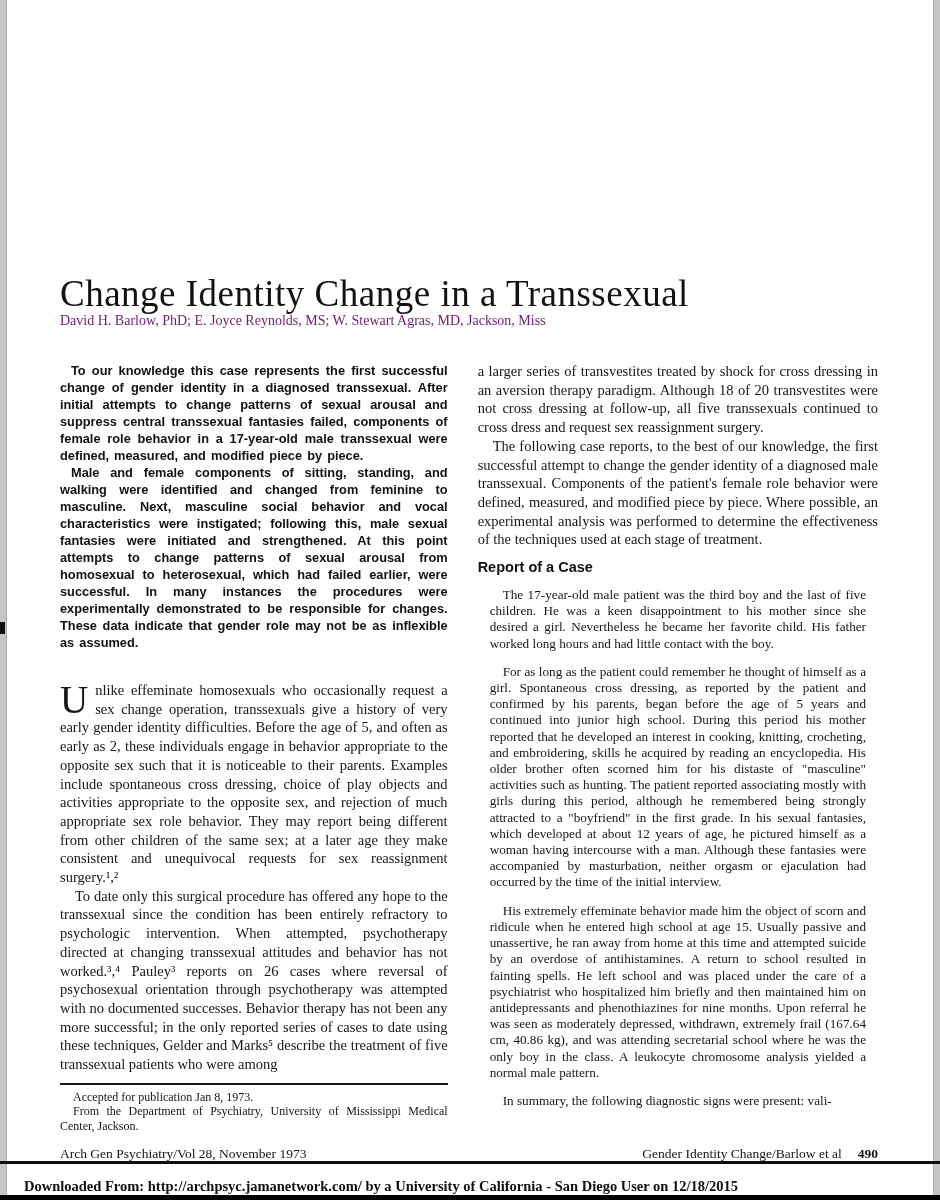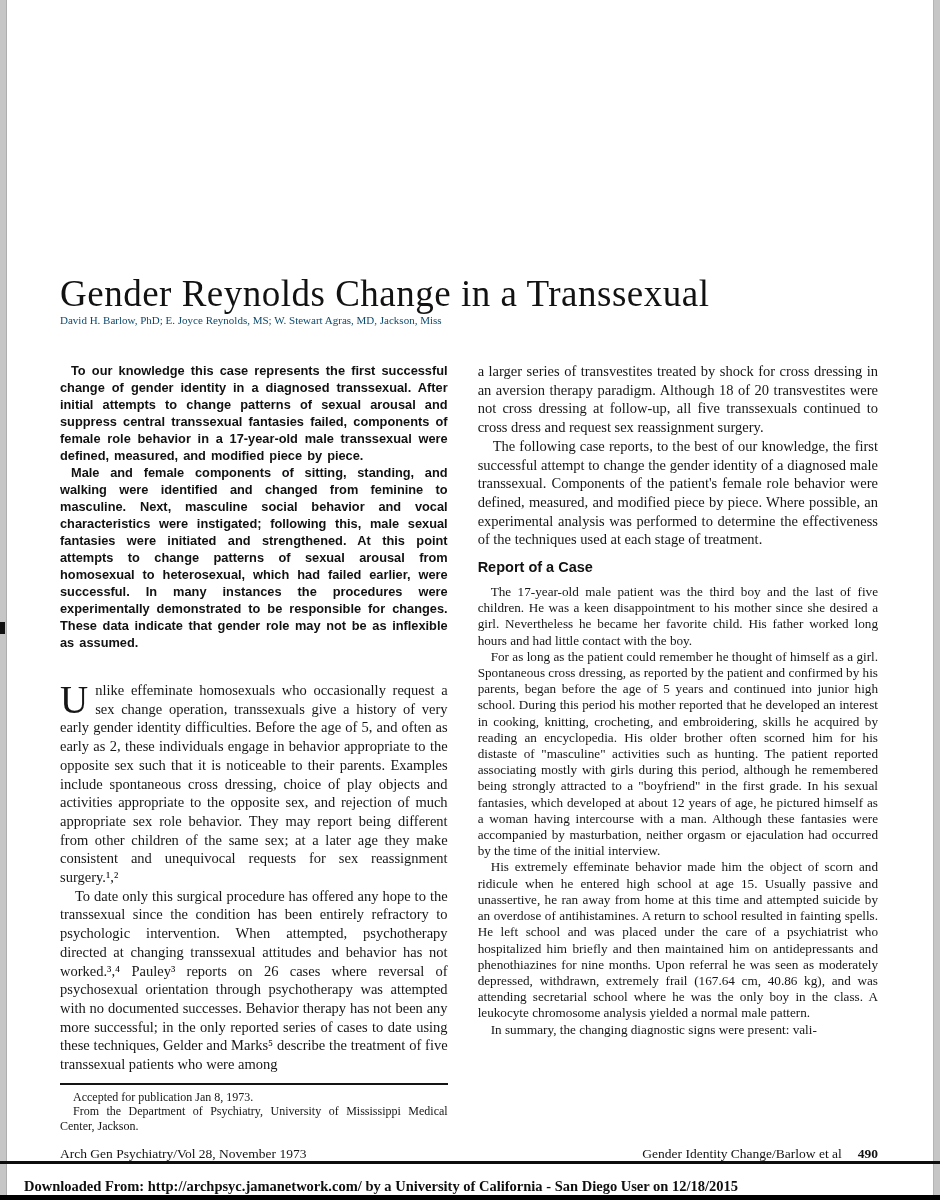--- a/index.html
+++ b/index.html
@@ -22,21 +22,21 @@
     background: #111;
   }
   .title {
     position: absolute; left: 60px; top: 246px; width: 820px;
     font-family: "Liberation Serif", serif;
     font-size: 37px; line-height: 46px; font-weight: 400;
     letter-spacing: 0.5px; color: #121212;
   }
   .authors {
     position: absolute; left: 60px; top: 311px; width: 820px;
-    font-size: 11px; line-height: 19px; color: #0c4a6e;
+    font-size: 14px; line-height: 19px; color: #701a75;
   }
   .columns {
     position: absolute; left: 60px; top: 362px; width: 818px;
     display: flex;
   }
   .col-left  { width: 395px; margin-right: 30px; }
   .col-right { width: 408px; }
   .abstract p {
     margin: 0;
     font-family: "Liberation Sans", sans-serif;
@@ -74,21 +74,21 @@
     color: #161616;
   }
   .case-heading {
     margin: 10px 0 9px 0;
     font-family: "Liberation Sans", sans-serif;
     font-weight: bold;
     font-size: 14.5px;
     color: #111;
   }
   .casetext p {
-    margin: 0;
+    margin: 12px;
     font-size: 13.2px; line-height: 16.2px;
     text-align: justify;
     text-indent: 13px;
     color: #161616;
   }
   .col-right .cont p { text-indent: 0; }
   .col-right .cont p.indent { text-indent: 15px; }
   .page-footer {
     position: absolute; left: 60px; top: 1146px; width: 818px;
     display: flex; justify-content: space-between;
@@ -113,21 +113,21 @@
 </style>
 </head>
 <body>
 
 <div class="page">
 
   <div class="scan-edge left"></div>
   <div class="scan-edge right"></div>
   <div class="scan-mark"></div>
 
-  <h1 class="title">Gender Reynolds Change in a Transsexual</h1>
+  <h1 class="title">Change Identity Change in a Transsexual</h1>
 
   <div class="authors">David H. Barlow, PhD; E. Joyce Reynolds, MS; W. Stewart Agras, MD, Jackson, Miss</div>
 
   <div class="columns">
 
     <div class="col-left">
       <div class="abstract">
         <p>To our knowledge this case represents the first successful change of gender identity in a diagnosed transsexual. After initial attempts to change patterns of sexual arousal and suppress central transsexual fantasies failed, components of female role behavior in a 17-year-old male transsexual were defined, measured, and modified piece by piece.</p>
         <p>Male and female components of sitting, standing, and walking were identified and changed from feminine to masculine. Next, masculine social behavior and vocal characteristics were instigated; following this, male sexual fantasies were initiated and strengthened. At this point attempts to change patterns of sexual arousal from homosexual to heterosexual, which had failed earlier, were successful. In many instances the procedures were experimentally demonstrated to be responsible for changes. These data indicate that gender role may not be as inflexible as assumed.</p>
       </div>
@@ -149,21 +149,21 @@
         <p>a larger series of transvestites treated by shock for cross dressing in an aversion therapy paradigm. Although 18 of 20 transvestites were not cross dressing at follow-up, all five transsexuals continued to cross dress and request sex reassignment surgery.</p>
         <p class="indent">The following case reports, to the best of our knowledge, the first successful attempt to change the gender identity of a diagnosed male transsexual. Components of the patient's female role behavior were defined, measured, and modified piece by piece. Where possible, an experimental analysis was performed to determine the effectiveness of the techniques used at each stage of treatment.</p>
       </div>
 
       <h2 class="case-heading">Report of a Case</h2>
 
       <div class="casetext">
         <p>The 17-year-old male patient was the third boy and the last of five children. He was a keen disappointment to his mother since she desired a girl. Nevertheless he became her favorite child. His father worked long hours and had little contact with the boy.</p>
         <p>For as long as the patient could remember he thought of himself as a girl. Spontaneous cross dressing, as reported by the patient and confirmed by his parents, began before the age of 5 years and continued into junior high school. During this period his mother reported that he developed an interest in cooking, knitting, crocheting, and embroidering, skills he acquired by reading an encyclopedia. His older brother often scorned him for his distaste of "masculine" activities such as hunting. The patient reported associating mostly with girls during this period, although he remembered being strongly attracted to a "boyfriend" in the first grade. In his sexual fantasies, which developed at about 12 years of age, he pictured himself as a woman having intercourse with a man. Although these fantasies were accompanied by masturbation, neither orgasm or ejaculation had occurred by the time of the initial interview.</p>
         <p>His extremely effeminate behavior made him the object of scorn and ridicule when he entered high school at age 15. Usually passive and unassertive, he ran away from home at this time and attempted suicide by an overdose of antihistamines. A return to school resulted in fainting spells. He left school and was placed under the care of a psychiatrist who hospitalized him briefly and then maintained him on antidepressants and phenothiazines for nine months. Upon referral he was seen as moderately depressed, withdrawn, extremely frail (167.64 cm, 40.86 kg), and was attending secretarial school where he was the only boy in the class. A leukocyte chromosome analysis yielded a normal male pattern.</p>
-        <p>In summary, the changing diagnostic signs were present: vali-</p>
+        <p>In summary, the following diagnostic signs were present: vali-</p>
       </div>
     </div>
 
   </div>
 
   <div class="page-footer">
     <span>Arch Gen Psychiatry/Vol 28, November 1973</span>
     <span class="right-group">
       <span>Gender Identity Change/Barlow et al</span>
       <span class="page-num">490</span>

